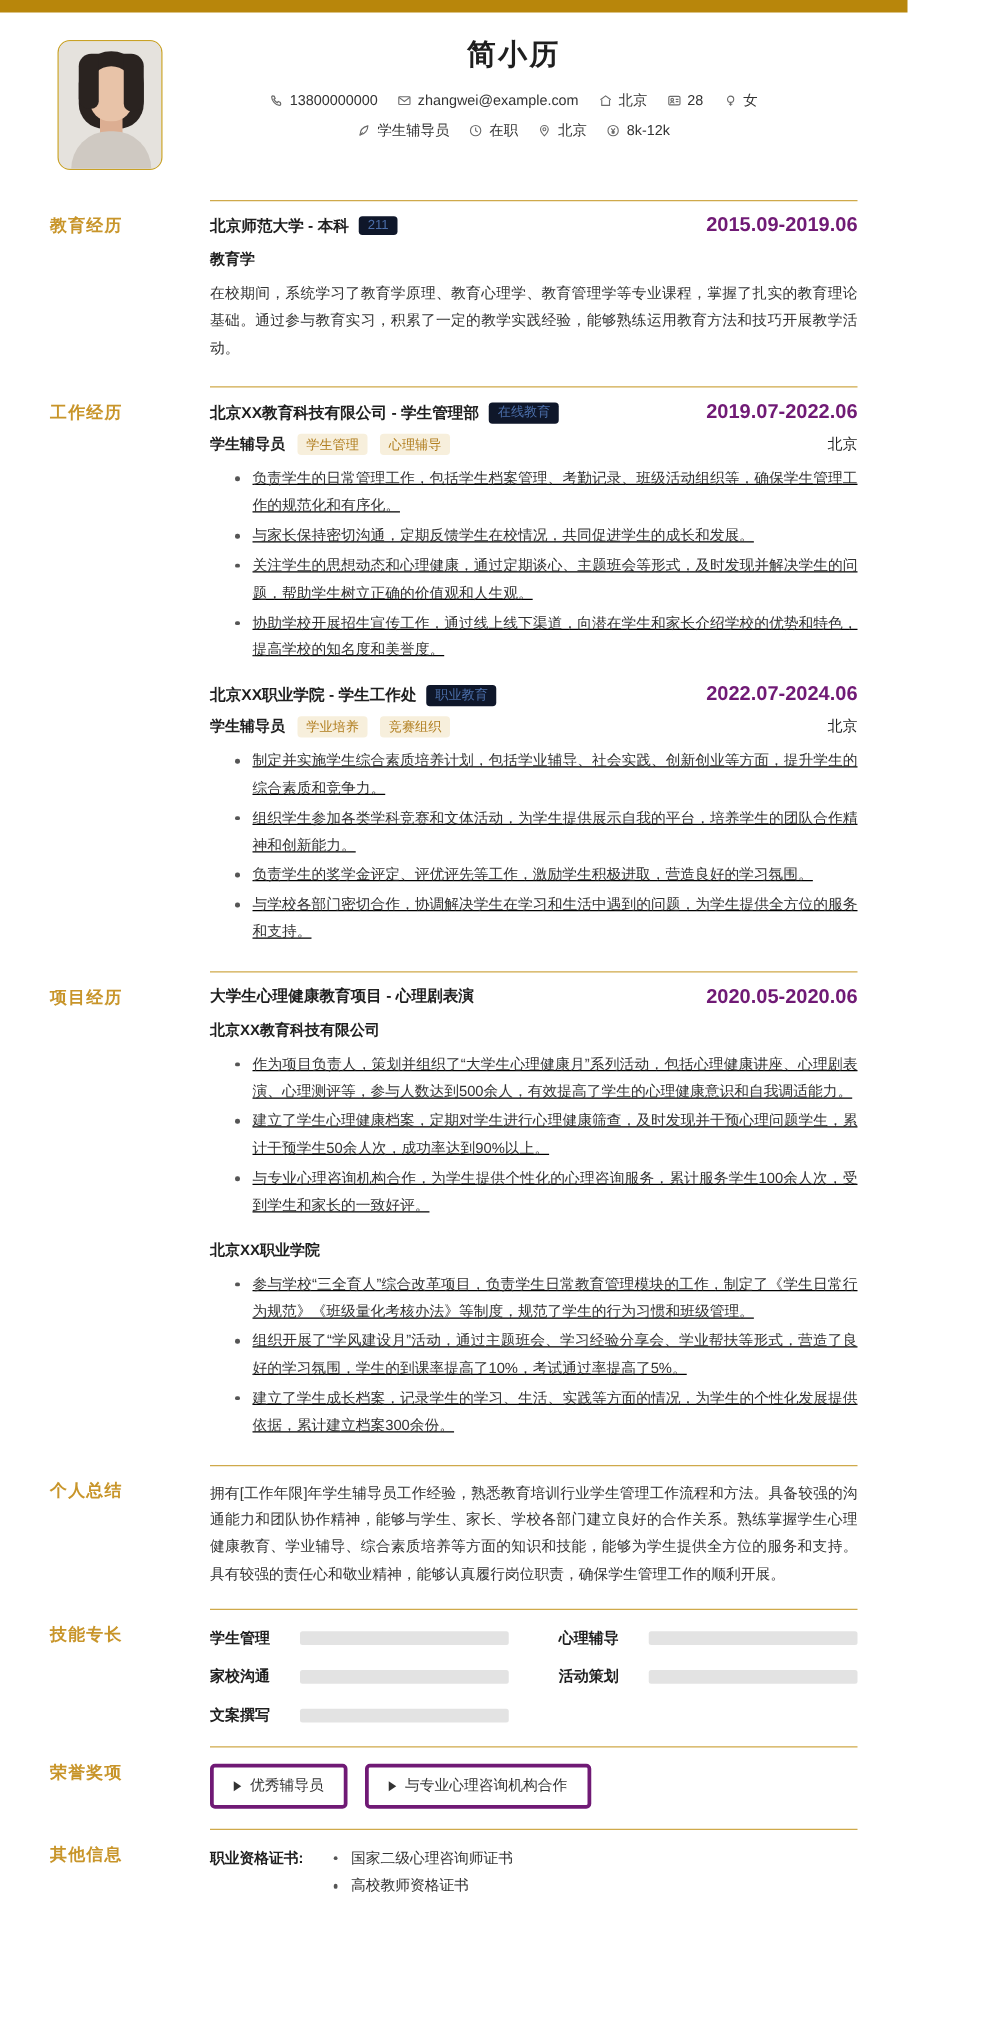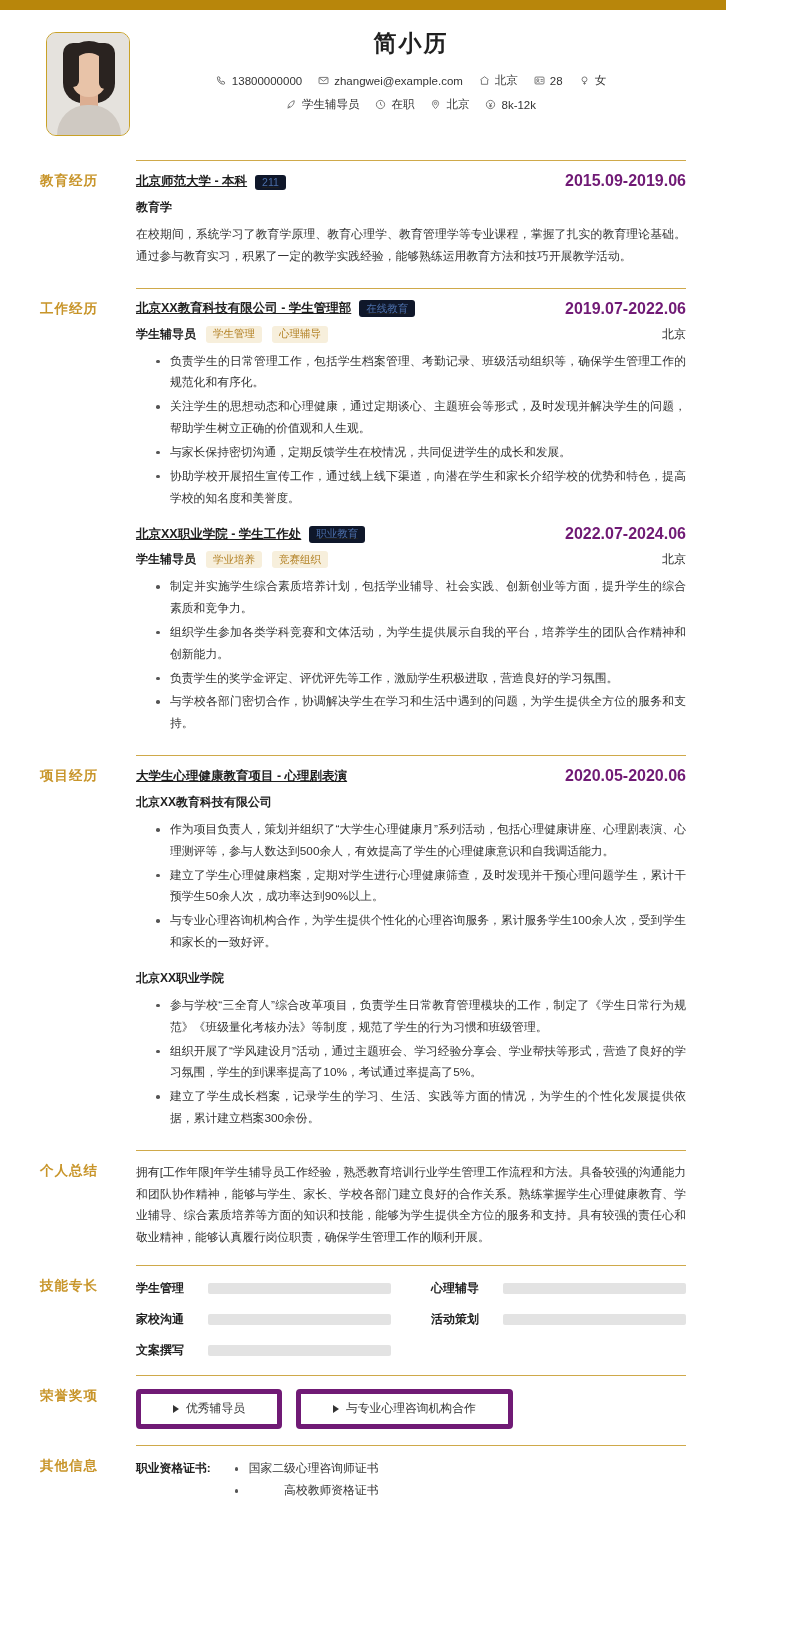--- a/index.html
+++ b/index.html
@@ -87,20 +87,21 @@
     margin-bottom: 9px;
   }
   .meta-item { display: inline-flex; align-items: center; gap: 5px; white-space: nowrap; }
   .meta-item svg { display: block; }
   .ic { color: #6b6b6b; }
   
   .section {
     display: flex;
     padding: 0 40px;
     margin-top: 16px;
+    gap: 32px;
   }
   .sec-label {
     width: 96px;
     flex: 0 0 96px;
     color: #c8952a;
     font-size: 13.5px;
     font-weight: bold;
     letter-spacing: 1px;
     padding-top: 12px;
   }
@@ -115,24 +116,23 @@
     display: flex;
     align-items: center;
     justify-content: space-between;
     gap: 10px;
   }
   .entry-title {
     font-size: 12.5px;
     font-weight: bold;
     color: #1f1f1f;
     display: flex;
-    align-items: flex-end;
+    align-items: flex-start;
     gap: 8px;
     flex-wrap: wrap;
-    text-decoration: underline;
   }
   .entry-date {
     font-size: 16px;
     font-weight: bold;
     color: #701a75;
     white-space: nowrap;
   }
   .tag {
     display: inline-block;
     font-size: 10.5px;
@@ -170,20 +170,21 @@
     font-size: 11.8px;
     line-height: 1.85;
     color: #333;
     margin-top: 8px;
     text-align: justify;
   }
   ul.bullets {
     margin: 8px 0 0 0;
     padding-left: 20px;
     list-style: none;
+    text-decoration: underline;
   }
   ul.bullets li {
     font-size: 11.8px;
     line-height: 1.85;
     color: #333;
     position: relative;
     padding-left: 14px;
     margin-bottom: 2px;
     text-align: justify;
   }
@@ -231,42 +232,41 @@
   .awards {
     display: flex;
     gap: 14px;
     flex-wrap: wrap;
     padding-top: 2px;
   }
   .award {
     display: inline-flex;
     align-items: center;
     gap: 7px;
-    border: 5px solid #701a75;
+    border: 3px solid #701a75;
     border-radius: 4px;
-    padding: 7px 32px;
+    padding: 7px 16px;
     font-size: 11.8px;
     color: #333;
     background: #fff;
   }
   .award .tri {
     width: 0; height: 0;
     border-left: 6px solid #333;
     border-top: 4px solid transparent;
     border-bottom: 4px solid transparent;
   }
   
   .other-line {
     display: flex;
     gap: 6px;
     align-items: flex-start;
     font-size: 11.8px;
     color: #333;
     line-height: 1.9;
-    text-align: right;
   }
   .other-key { font-weight: bold; color: #1f1f1f; white-space: nowrap; }
   .other-list { margin: 0; padding-left: 18px; list-style: none; }
   .other-list li { position: relative; padding-left: 14px; }
   .other-list li:before {
     content: "";
     position: absolute; left: 0; top: 10px;
     width: 3.5px; height: 3.5px; border-radius: 50%; background: #555;
   }
 </style>
@@ -412,22 +412,22 @@
         <div class="sub-row">
           <div class="sub-left">
             <span>学生辅导员</span>
             <span class="tag gold">学生管理</span>
             <span class="tag gold">心理辅导</span>
           </div>
           <div class="sub-right">北京</div>
         </div>
         <ul class="bullets">
           <li>负责学生的日常管理工作，包括学生档案管理、考勤记录、班级活动组织等，确保学生管理工作的规范化和有序化。</li>
+          <li>与家长保持密切沟通，定期反馈学生在校情况，共同促进学生的成长和发展。</li>
           <li>关注学生的思想动态和心理健康，通过定期谈心、主题班会等形式，及时发现并解决学生的问题，帮助学生树立正确的价值观和人生观。</li>
-          <li>与家长保持密切沟通，定期反馈学生在校情况，共同促进学生的成长和发展。</li>
           <li>协助学校开展招生宣传工作，通过线上线下渠道，向潜在学生和家长介绍学校的优势和特色，提高学校的知名度和美誉度。</li>
         </ul>
       </div>
 
       <div class="entry">
         <div class="entry-head">
           <div class="entry-title">
             <span>北京XX职业学院 - 学生工作处</span>
             <span class="tag">职业教育</span>
           </div>

